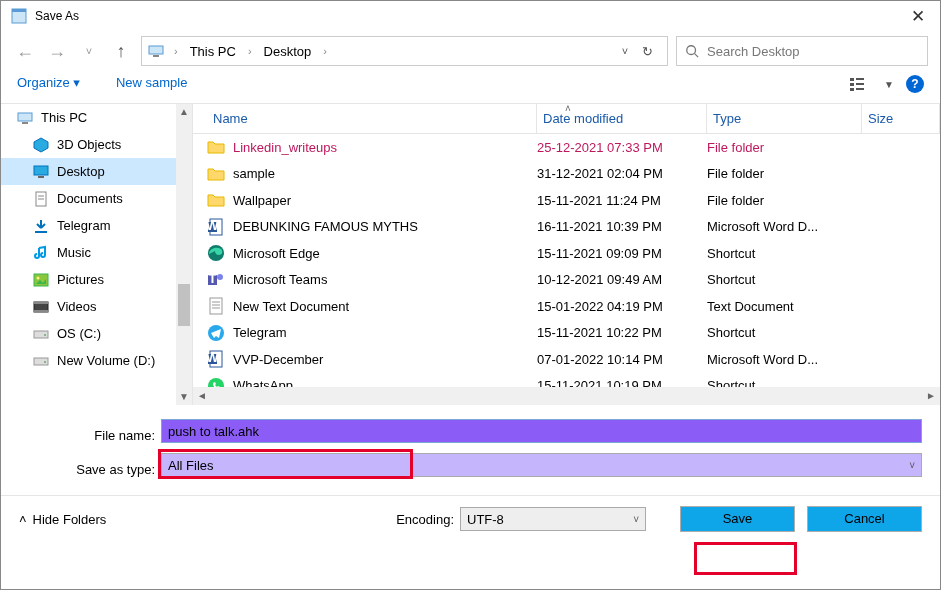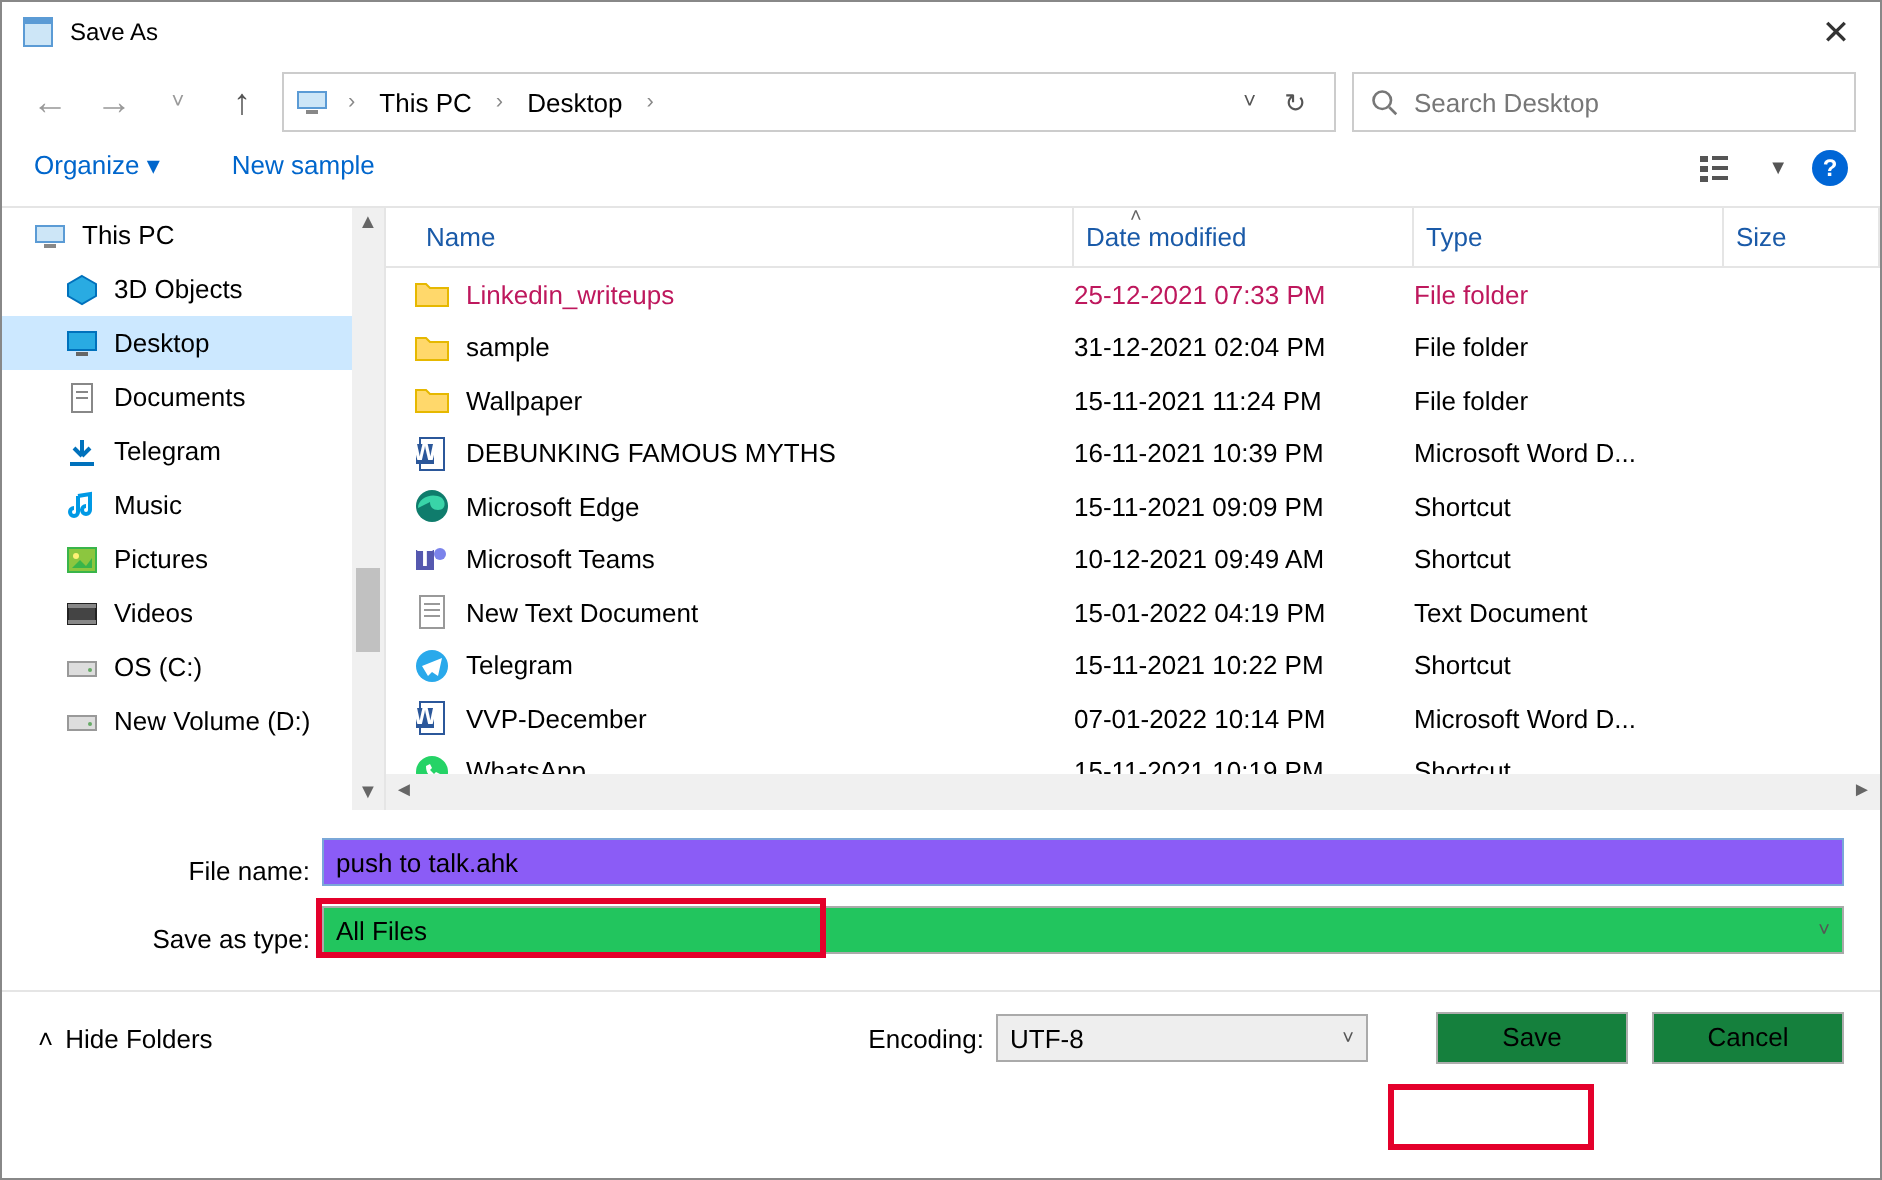--- a/index.html
+++ b/index.html
@@ -41,28 +41,28 @@
   .r-icon{width:18px;height:18px;flex:0 0 18px;}
   .row.cut{ color:#be185d; }
   .fp-scroll { height:18px; background:#f0f0f0; position:relative; margin:0 0 0 0;}
   .fp-scroll .l,.fp-scroll .r{position:absolute;top:0;width:18px;text-align:center;font-size:10px;color:#666;line-height:18px;}
   .fp-scroll .l{left:0}.fp-scroll .r{right:0}
   .fields { padding: 14px 18px 8px; }
   .field-row { display:flex; align-items:flex-end; margin-bottom:10px; }
   .field-label { width:142px; text-align:right; padding-right:6px; }
   .hl-red { position:absolute; border:3px solid #e4002b; pointer-events:none; }
   .text-input{ flex:1; height:24px; border:1px solid #7aa7d8; background:#8b5cf6; padding:0 6px; outline:none; }
-  .combo { flex:1; height:24px; border:1px solid #aaa; background:#22c55e; padding:0 6px; display:flex; align-items:center; position:relative;}
+  .combo { flex:1; height:24px; border:1px solid #aaa; background:#c4b5fd; padding:0 6px; display:flex; align-items:center; position:relative;}
   .combo .dd{ position:absolute; right:6px; color:#555; font-size:10px;}
   .bottom { border-top:1px solid #e5e5e5; padding:10px 18px; display:flex; align-items:center; }
   .hidefolders{ display:flex; align-items:center; gap:6px; }
   .enc-label{ margin-left:auto; margin-right:6px;}
   .enc-combo{ width:186px; height:24px; border:1px solid #aaa; background:#eee; padding:0 6px; display:flex; align-items:center; position:relative; margin-right:22px;}
   .enc-combo .dd{position:absolute; right:6px; font-size:10px; color:#555;}
-  .btn{ width:96px; height:26px; background:#15803d; border:1px solid #adadad; text-align:center; line-height:24px; margin-left:12px;}
+  .btn{ width:115px; height:26px; background:#0ea5e9; border:1px solid #adadad; text-align:center; line-height:24px; margin-left:12px;}
   svg{display:block}
 </style>
 </head>
 <body>
 
 <div class="titlebar">
   <span class="icon">
     <svg viewBox="0 0 16 16">
         <rect x="1" y="1" width="14" height="14" fill="#cde6f7" stroke="#5b9bd5"></rect>
         <rect x="1" y="1" width="14" height="3" fill="#5b9bd5"></rect>

